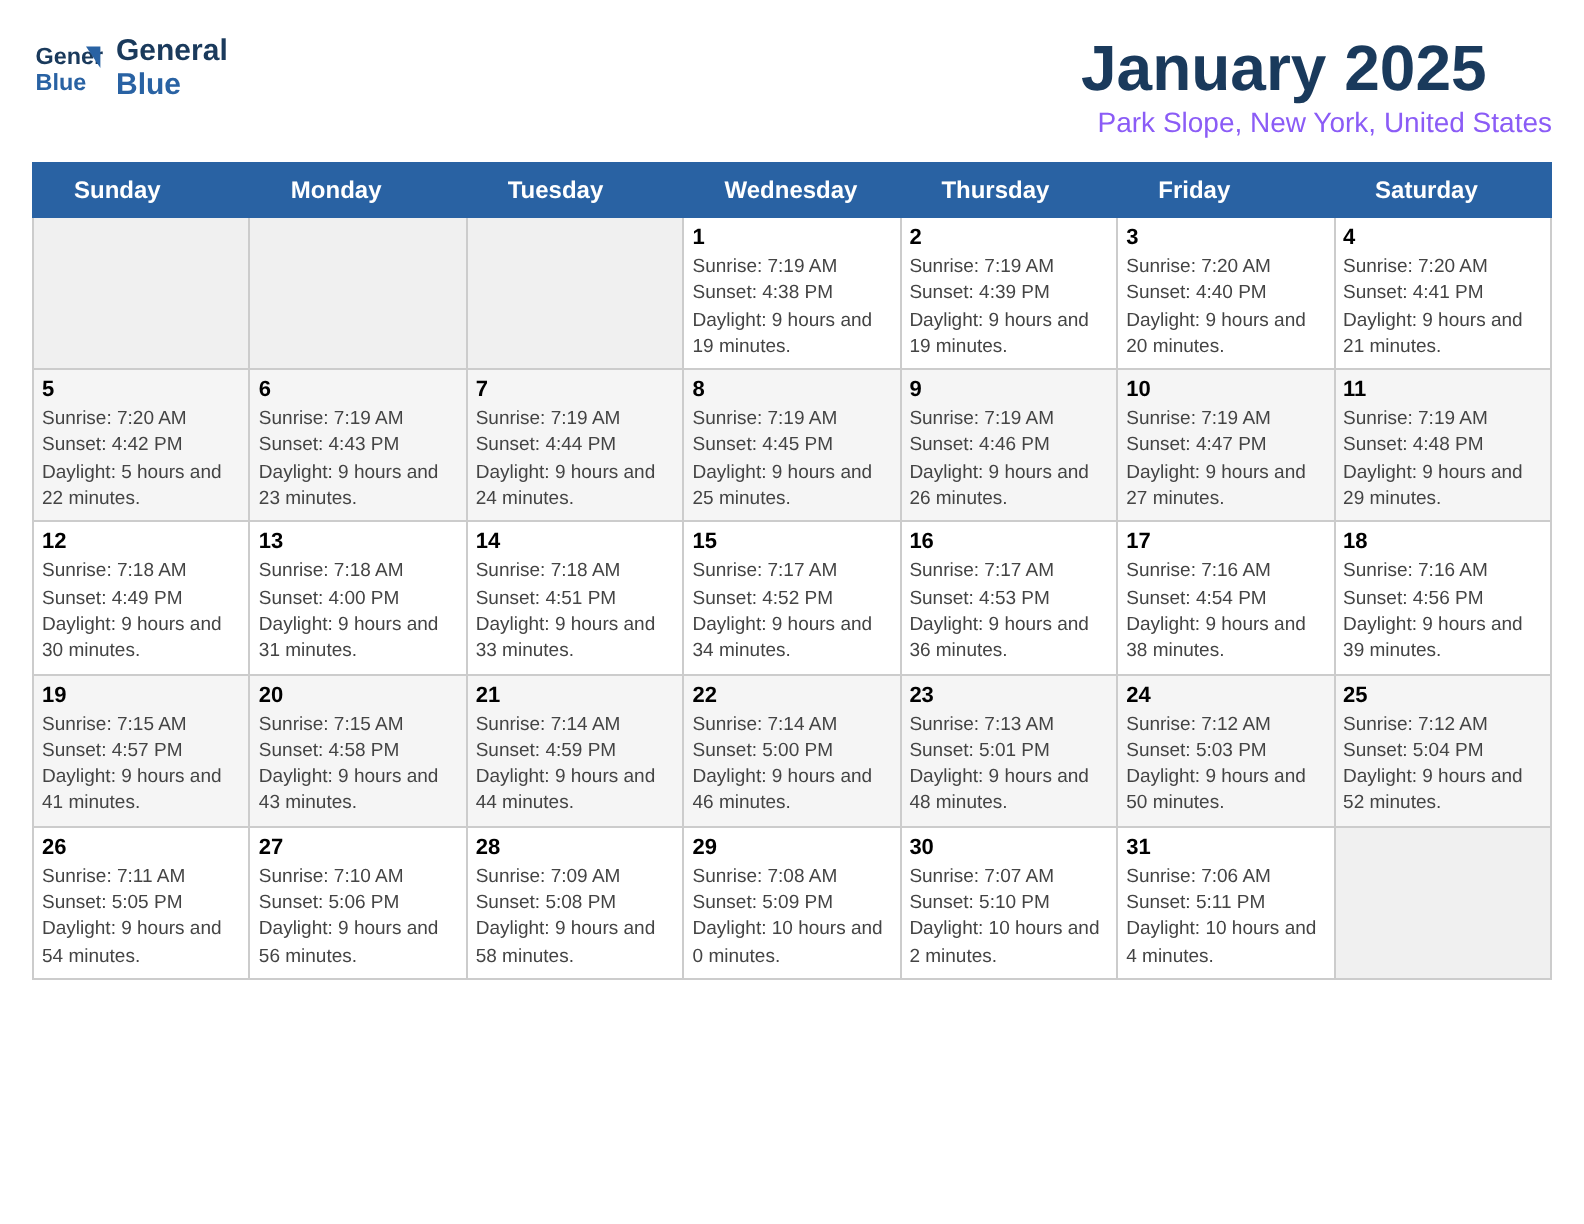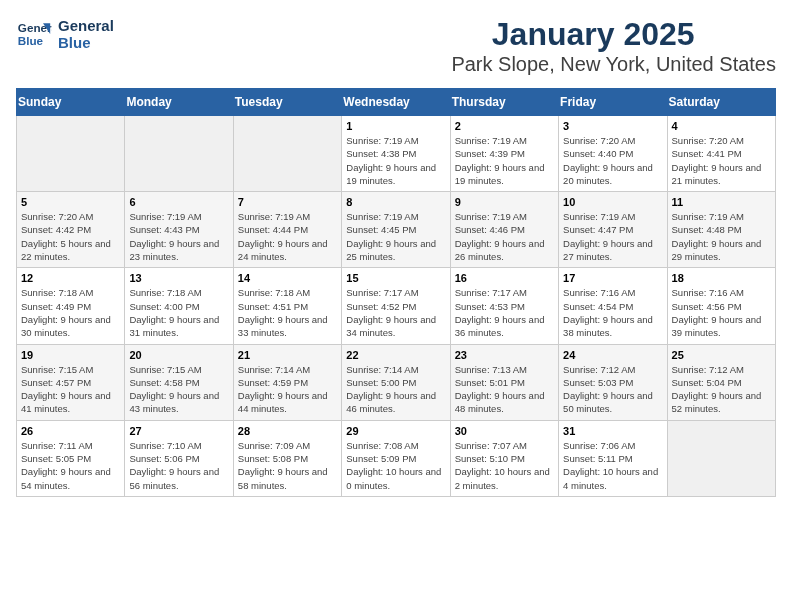--- a/index.html
+++ b/index.html
@@ -27,35 +27,35 @@
     }
     .title-block {
       text-align: center;
     }
     .main-title {
       font-size: 32px;
       font-weight: bold;
       color: #1a3a5c;
     }
     .subtitle {
-      font-size: 20px;
-      color: #404040;
+      font-size: 14px;
+      color: #8b5cf6;
       margin-left: 41px;
     }
     table {
       width: 100%;
       border-collapse: collapse;
       font-size: 10px;
     }
     thead tr {
       background-color: #2962a3;
       color: #fff;
     }
     thead th {
-      padding: 6px 1px;
+      padding: 6px 20px;
       text-align: left;
       font-size: 12px;
       font-weight: bold;
       border: 1px solid #2962a3;
     }
     tbody tr {
       background: #fff;
     }
     tbody tr:nth-child(even) {
       background: #f5f5f5;

